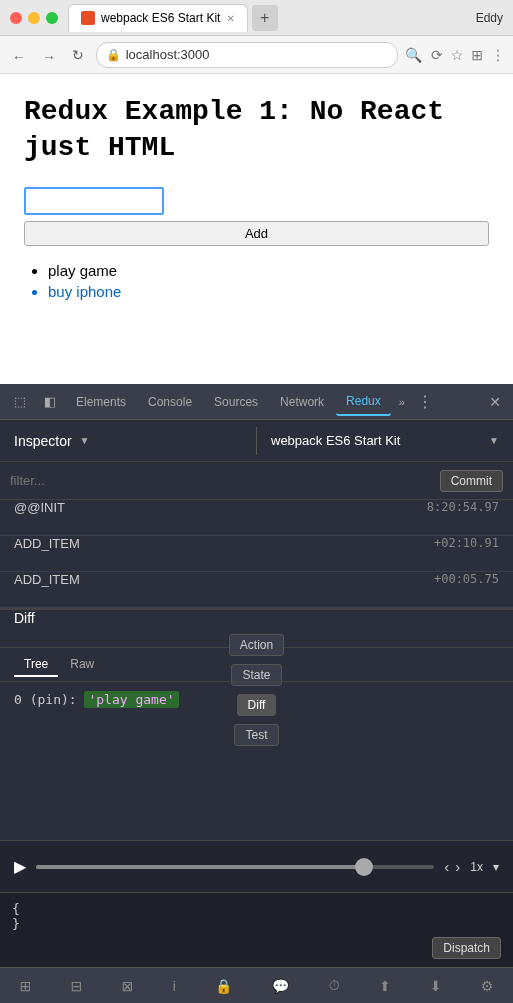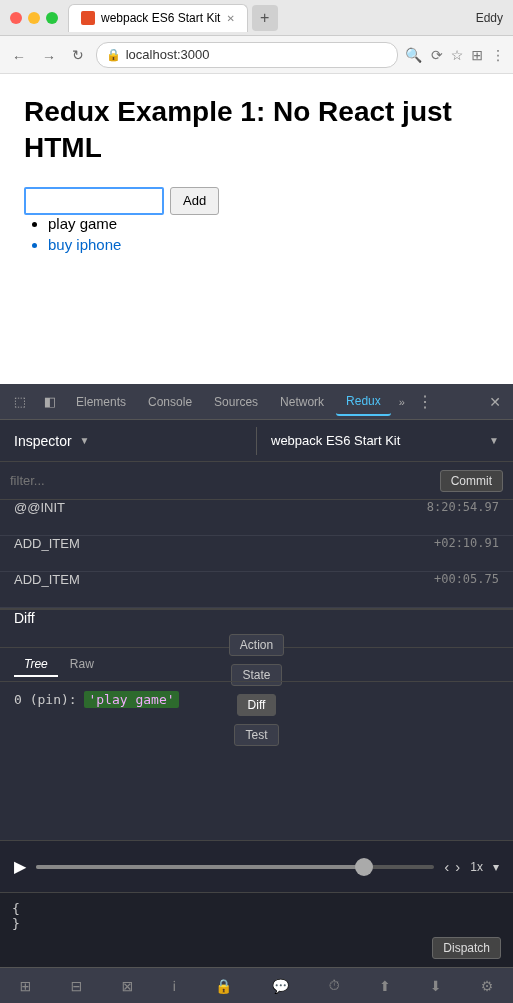--- a/index.html
+++ b/index.html
@@ -109,24 +109,27 @@
       background: #fff;
       padding: 20px 24px;
       height: 310px;
     }
     .page-title {
       font-size: 28px;
       font-weight: bold;
       color: #000;
       margin-bottom: 20px;
       line-height: 1.3;
+      font-family: Liberation Mono, monospace;
     }
     .input-row {
       display: flex;
       gap: 6px;
+      margin-bottom: 16px;
+      flex-direction: column;
     }
     .text-input {
       border: 2px solid #4a9eff;
       border-radius: 2px;
       padding: 4px 6px;
       font-size: 14px;
       width: 140px;
       outline: none;
     }
     .add-btn {
@@ -352,21 +355,20 @@
     .tree-tab {
       padding: 4px 10px;
       font-size: 12px;
       color: #aaa;
       cursor: pointer;
       border-bottom: 2px solid transparent;
     }
     .tree-tab.active {
       color: #fff;
       border-bottom: 2px solid #fff;
-      font-style: italic;
     }
 
     
     .diff-content {
       flex: 1;
       padding: 10px 14px;
       overflow: auto;
       font-family: monospace;
       font-size: 13px;
     }

